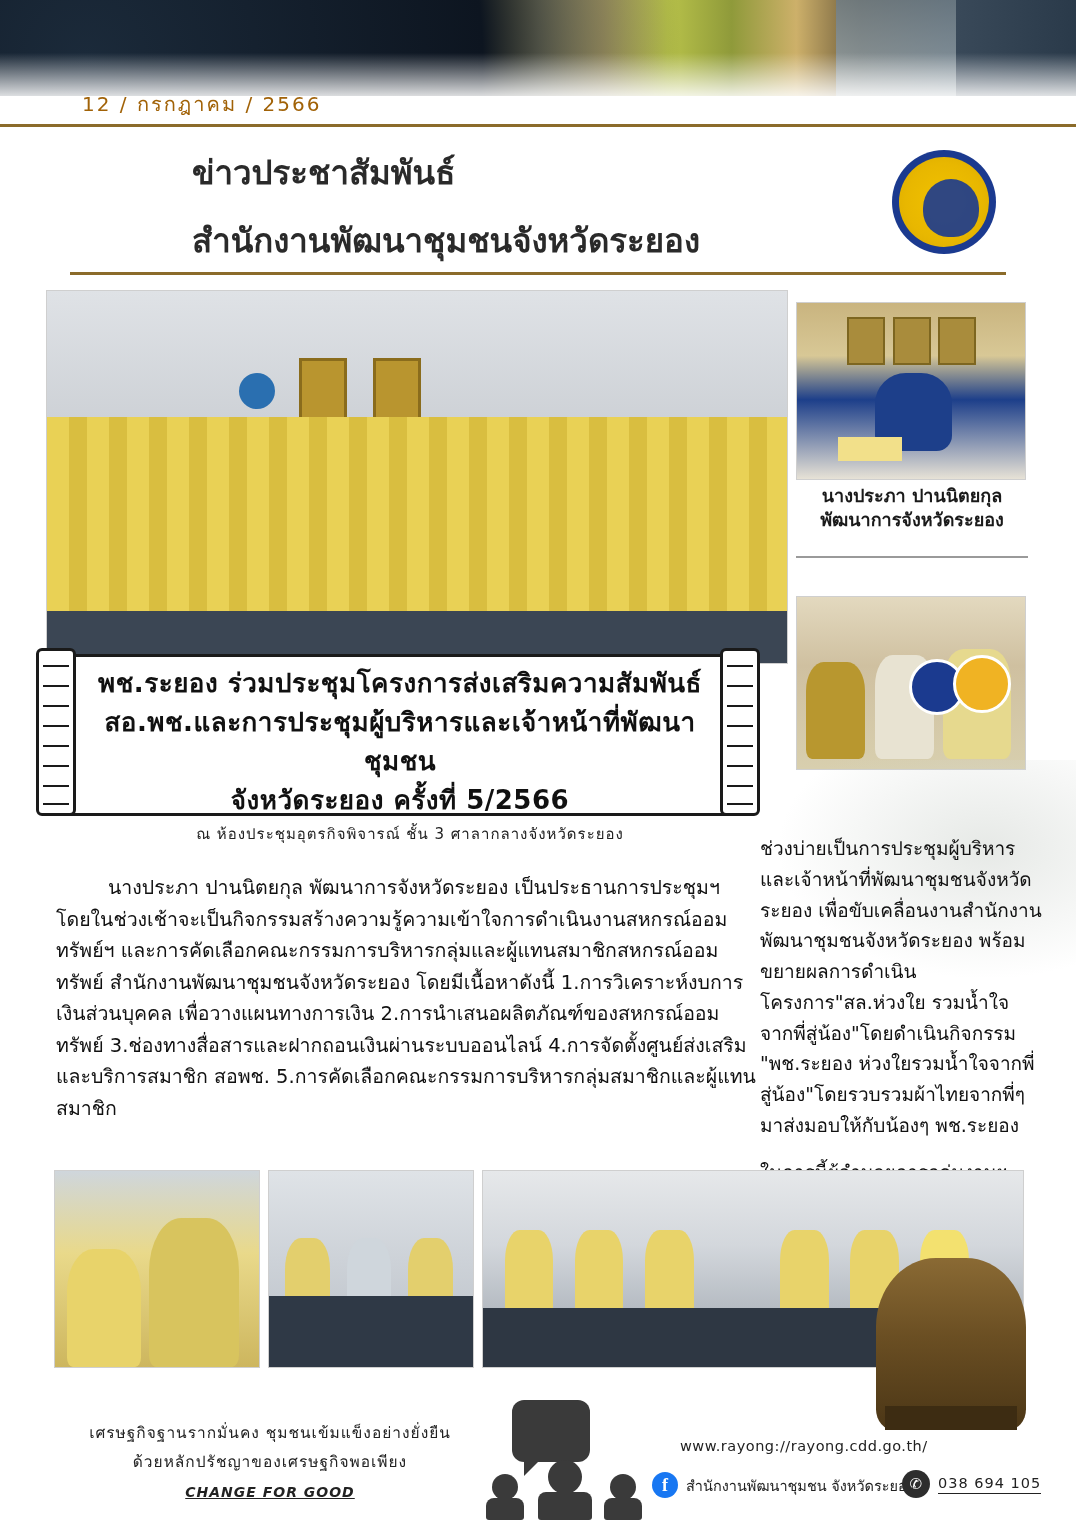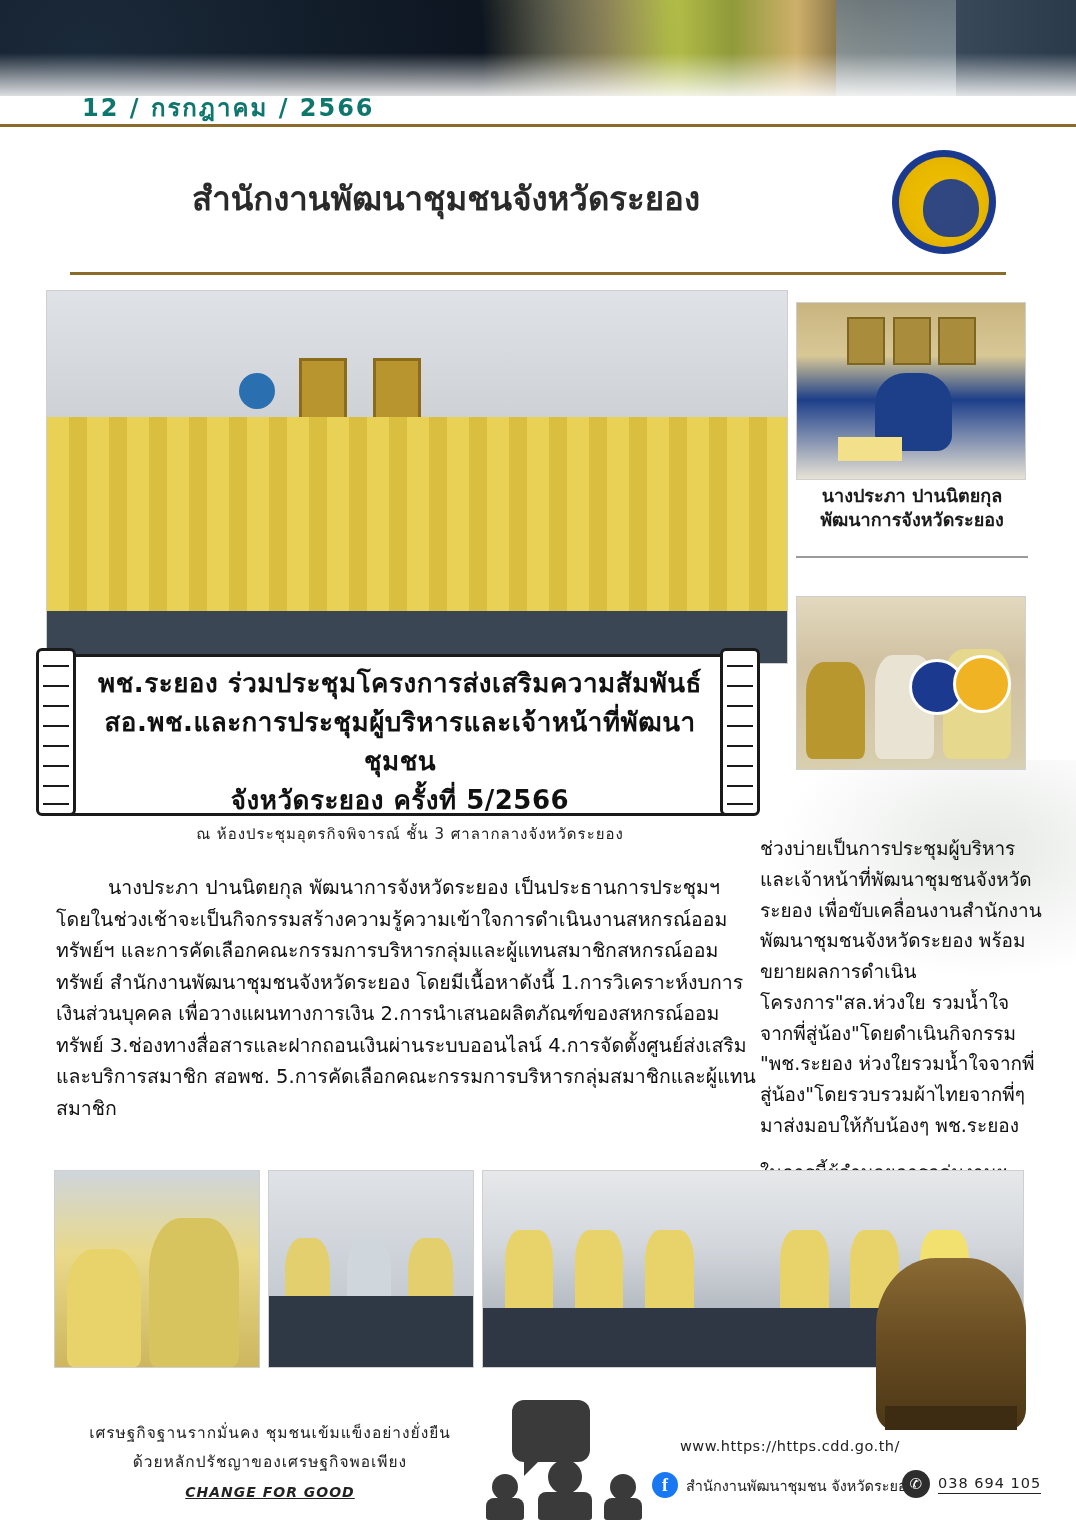--- a/index.html
+++ b/index.html
@@ -22,22 +22,22 @@
   .topbanner .fade{
     position:absolute;left:0;top:0;width:100%;height:100%;
     background:linear-gradient(180deg, rgba(255,255,255,0) 55%, rgba(255,255,255,.85) 100%);
   }
   .statue{
     position:absolute;right:120px;top:0;width:120px;height:96px;
     background:linear-gradient(180deg,#6f7d86,#9aa7ae);
     opacity:.85;
   }
   .dateline{
-    position:absolute;left:82px;top:88px;font-size:24px;letter-spacing:2px;
-    color:#0f766e;font-weight:bold;white-space:nowrap;
+    position:absolute;left:82px;top:88px;font-size:20px;letter-spacing:2px;
+    color:#a16207;font-weight:normal;white-space:nowrap;
   }
   .banner-rule{
     position:absolute;left:0;top:124px;width:1076px;height:3px;background:#8b6b2a;
   }
   
   .header{
     position:absolute;left:70px;top:138px;width:936px;height:138px;
   }
   .hdr-title{
     position:absolute;left:122px;top:14px;width:640px;
@@ -212,20 +212,21 @@
 
 <div class="topbanner">
   <div class="statue"></div>
   <div class="fade"></div>
 </div>
 <div class="dateline">12  /  กรกฎาคม   /  2566</div>
 <div class="banner-rule"></div>
 
 <div class="header">
   <div class="hdr-title">
+    <span>ข่าวประชาสัมพันธ์</span>
     <span class="l2">สำนักงานพัฒนาชุมชนจังหวัดระยอง</span>
   </div>
   <div class="logo-seal">
     <div class="inner">
       <div class="fig"></div>
     </div>
   </div>
 </div>
 <div class="header-rule"></div>
 
@@ -334,21 +335,21 @@
 <div class="people">
   <div class="bubble"></div>
   <div class="h" style="left:6px;top:74px;width:26px;height:26px;"></div>
   <div class="b" style="left:0px;top:98px;width:38px;height:22px;"></div>
   <div class="h" style="left:62px;top:60px;width:34px;height:34px;"></div>
   <div class="b" style="left:52px;top:92px;width:54px;height:28px;"></div>
   <div class="h" style="left:124px;top:74px;width:26px;height:26px;"></div>
   <div class="b" style="left:118px;top:98px;width:38px;height:22px;"></div>
 </div>
 
-<div class="url">www.https://https.cdd.go.th/</div>
+<div class="url">www.rayong://rayong.cdd.go.th/</div>
 
 <div class="fb">
   <div class="ic">f</div>
   <div class="tx">สำนักงานพัฒนาชุมชน จังหวัดระยอง</div>
 </div>
 
 <div class="tel">
   <div class="ic">✆</div>
   <div class="tx">038 694 105</div>
 </div>

